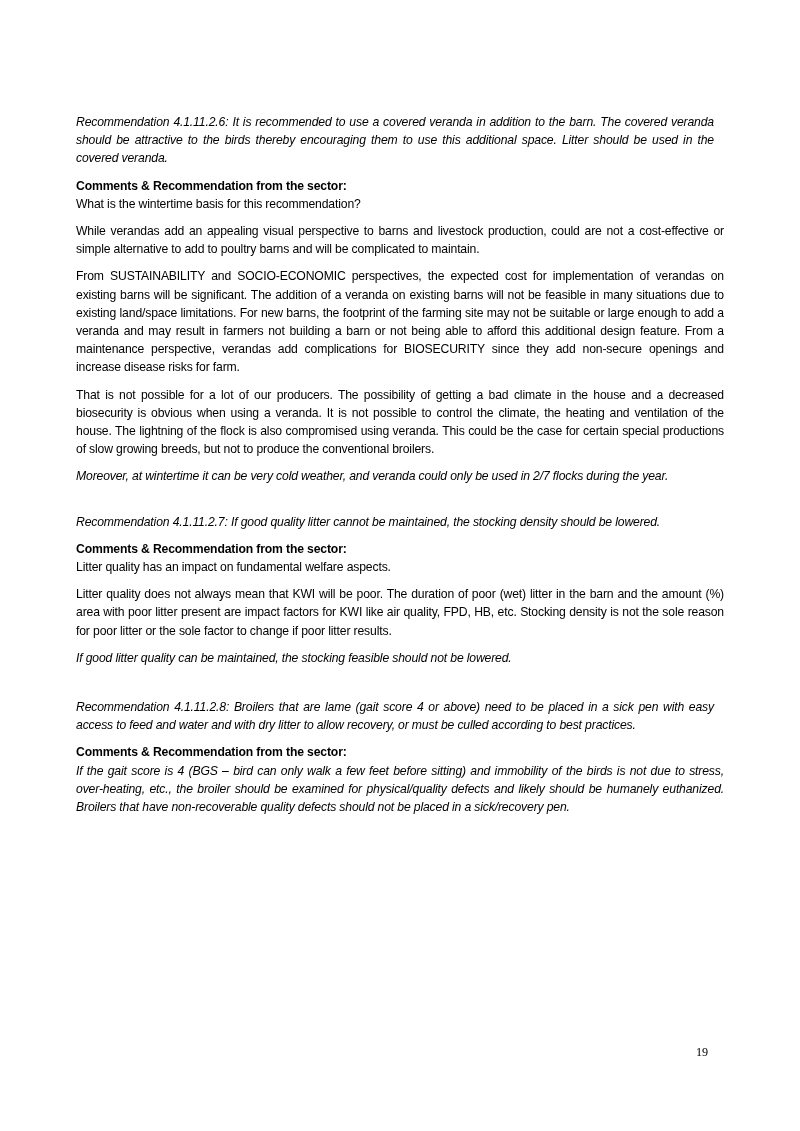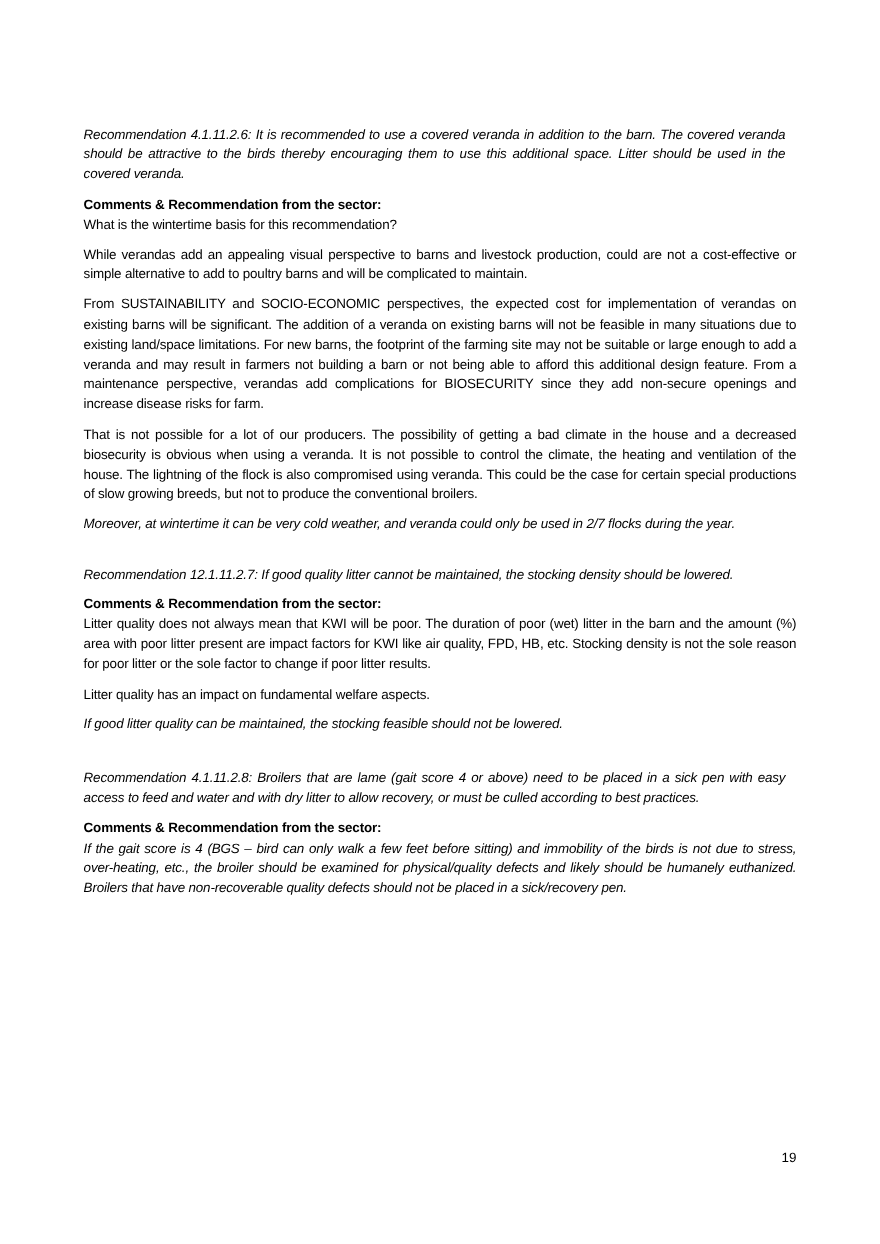--- a/index.html
+++ b/index.html
@@ -44,47 +44,47 @@
     .section {
       margin: 0;
     }
     .gap-1 { height: 27px; }
     .gap-2 { height: 31px; }
     .page-number {
       position: absolute;
       left: 696px;
       top: 1045px;
       width: 28px;
-      text-align: right;
+      text-align: left;
       font-size: 12.2px;
-      font-family: Liberation Sans, sans-serif;
+      font-family: Liberation Serif, serif;
     }
   </style>
 </head>
 <body>
 
 <div class="page">
 
   <div class="section">
     <p class="rec">Recommendation 4.1.11.2.6: It is recommended to use a covered veranda in addition to the barn. The covered veranda should be attractive to the birds thereby encouraging them to use this additional space. Litter should be used in the covered veranda.</p>
     <p class="comments-head">Comments &amp; Recommendation from the sector:</p>
     <p class="p">What is the wintertime basis for this recommendation?</p>
     <p class="p">While verandas add an appealing visual perspective to barns and livestock production, could are not a cost-effective or simple alternative to add to poultry barns and will be complicated to maintain.</p>
     <p class="p">From SUSTAINABILITY and SOCIO-ECONOMIC perspectives, the expected cost for implementation of verandas on existing barns will be significant. The addition of a veranda on existing barns will not be feasible in many situations due to existing land/space limitations. For new barns, the footprint of the farming site may not be suitable or large enough to add a veranda and may result in farmers not building a barn or not being able to afford this additional design feature. From a maintenance perspective, verandas add complications for BIOSECURITY since they add non-secure openings and increase disease risks for farm.</p>
     <p class="p">That is not possible for a lot of our producers. The possibility of getting a bad climate in the house and a decreased biosecurity is obvious when using a veranda. It is not possible to control the climate, the heating and ventilation of the house. The lightning of the flock is also compromised using veranda. This could be the case for certain special productions of slow growing breeds, but not to produce the conventional broilers.</p>
     <p class="p tight">Moreover, at wintertime it can be very cold weather, and veranda could only be used in 2/7 flocks during the year.</p>
   </div>
 
   <div class="gap-1"></div>
 
   <div class="section">
-    <p class="rec">Recommendation 12.1.11.2.7: If good quality litter cannot be maintained, the stocking density should be lowered.</p>
+    <p class="rec">Recommendation 4.1.11.2.7: If good quality litter cannot be maintained, the stocking density should be lowered.</p>
     <p class="comments-head">Comments &amp; Recommendation from the sector:</p>
+    <p class="p">Litter quality has an impact on fundamental welfare aspects.</p>
     <p class="p">Litter quality does not always mean that KWI will be poor. The duration of poor (wet) litter in the barn and the amount (%) area with poor litter present are impact factors for KWI like air quality, FPD, HB, etc. Stocking density is not the sole reason for poor litter or the sole factor to change if poor litter results.</p>
-    <p class="p">Litter quality has an impact on fundamental welfare aspects.</p>
     <p class="p tight">If good litter quality can be maintained, the stocking feasible should not be lowered.</p>
   </div>
 
   <div class="gap-2"></div>
 
   <div class="section">
     <p class="rec">Recommendation 4.1.11.2.8: Broilers that are lame (gait score 4 or above) need to be placed in a sick pen with easy access to feed and water and with dry litter to allow recovery, or must be culled according to best practices.</p>
     <p class="comments-head">Comments &amp; Recommendation from the sector:</p>
     <p class="p tight">If the gait score is 4 (BGS – bird can only walk a few feet before sitting) and immobility of the birds is not due to stress, over-heating, etc., the broiler should be examined for physical/quality defects and likely should be humanely euthanized. Broilers that have non-recoverable quality defects should not be placed in a sick/recovery pen.</p>
   </div>

